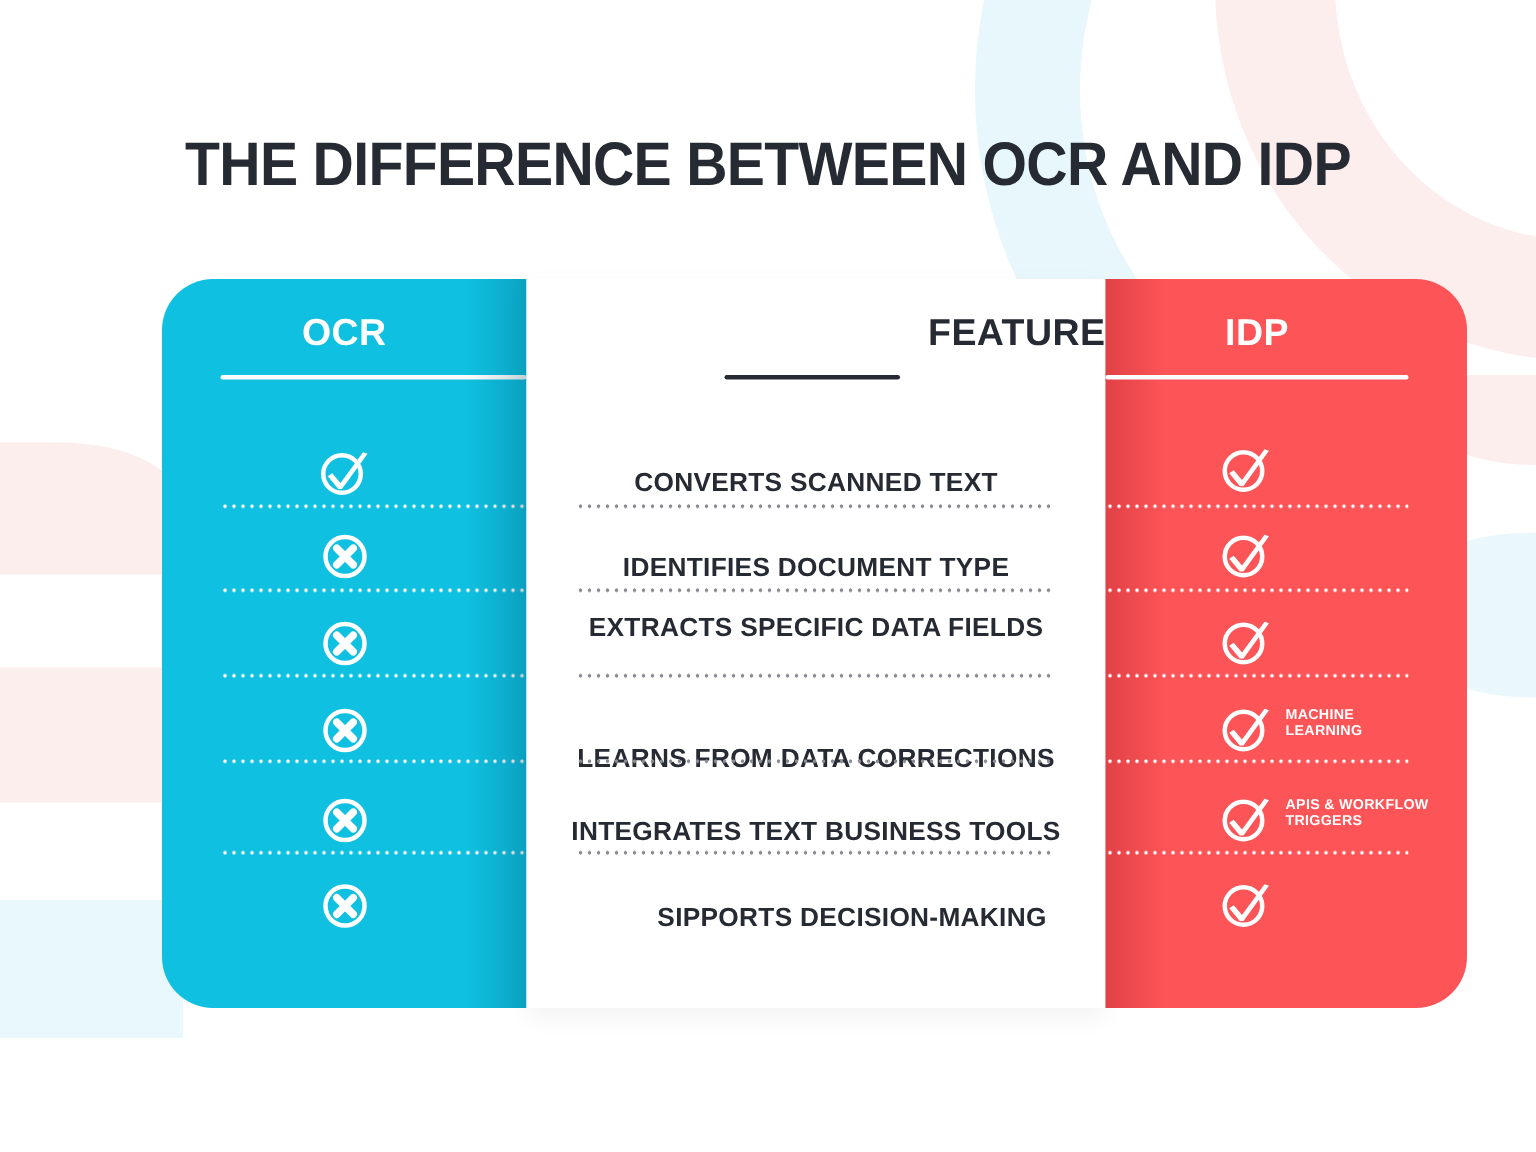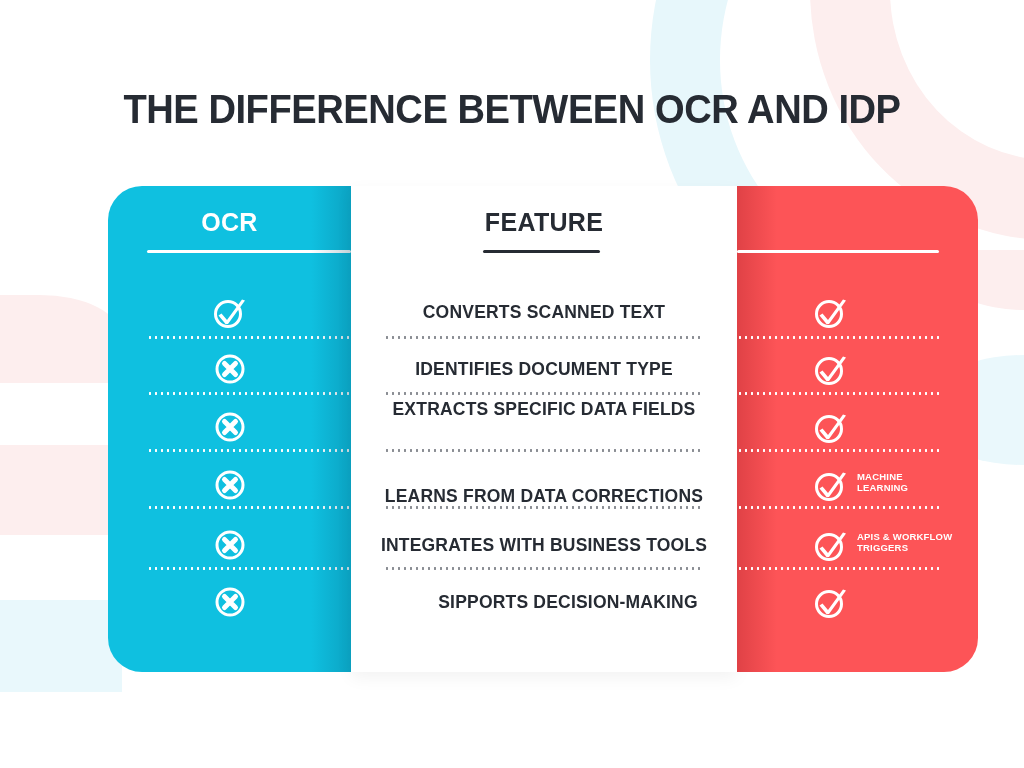--- a/index.html
+++ b/index.html
@@ -40,27 +40,27 @@
   .col-idp { left: 629px; width: 241px; background: #fd5457; border-radius: 0 34px 34px 0; }
   .col-idp::before {
     content: ""; position: absolute; left: 0; top: 0; width: 40px; height: 100%;
     background: linear-gradient(to left, rgba(0,0,0,0), rgba(120,0,10,0.22));
   }
 
   .col-head {
     position: absolute; top: 22px; width: 100%; text-align: center;
     font-size: 25px; font-weight: 700; color: #ffffff; letter-spacing: 0.3px;
   }
-  .col-feature .col-head { color: #262b33; }
+  .col-feature .col-head { color: #262b33; text-align: right; }
   .head-line { position: absolute; top: 64px; height: 3px; background: #ffffff; border-radius: 2px; }
   .col-ocr .head-line { left: 39px; width: 204px; }
   .col-idp .head-line { left: 0; width: 202px; }
   .col-feature .head-line { left: 132px; width: 117px; background: #262b33; }
 
-  .row { position: absolute; left: 0; width: 100%; height: 40px; display: flex; align-items: center; justify-content: center; }
+  .row { position: absolute; left: 0; width: 100%; height: 40px; display: flex; align-items: flex-end; justify-content: center; }
   .feature-text { font-size: 17.5px; font-weight: 700; color: #262b33; letter-spacing: 0.2px; white-space: nowrap; }
 
   .dots { position: absolute; height: 3px; background-image: radial-gradient(circle, currentColor 1.1px, transparent 1.4px); background-size: 6px 3px; background-repeat: repeat-x; }
   .col-ocr .dots { color: #ffffff; left: 39px; width: 204px; }
   .col-idp .dots { color: #ffffff; left: 0; width: 202px; }
   .col-feature .dots { color: #8a8d93; left: 33px; width: 318px; }
 
   .icon { width: 36px; height: 36px; display: block; }
   .icon svg { width: 36px; height: 36px; display: block; }
 
@@ -175,30 +175,31 @@
       <span class="feature-text">EXTRACTS SPECIFIC DATA FIELDS</span>
     </div>
     <div class="dots" style="top:263px;"></div>
 
     <div class="row" style="top:290px;">
       <span class="feature-text">LEARNS FROM DATA CORRECTIONS</span>
     </div>
     <div class="dots" style="top:320px;"></div>
 
     <div class="row" style="top:339px;">
-      <span class="feature-text">INTEGRATES WITH BUSINESS TOOLS</span>
+      <span class="feature-text">INTEGRATES TEXT BUSINESS TOOLS</span>
     </div>
     <div class="dots" style="top:381px;"></div>
 
     <div class="row" style="top:396px;padding-left:48px;">
       <span class="feature-text">SIPPORTS DECISION-MAKING</span>
     </div>
   </div>
 
   <div class="col col-idp">
+    <div class="col-head" style="width:202px;">IDP</div>
     <div class="head-line"></div>
 
     <div class="idp-cell" style="top:106px;">
       <span class="icon">
           <svg>
             <use href="#sym-check"></use>
           </svg>
         </span>
     </div>
     <div class="dots" style="top:150px;"></div>

